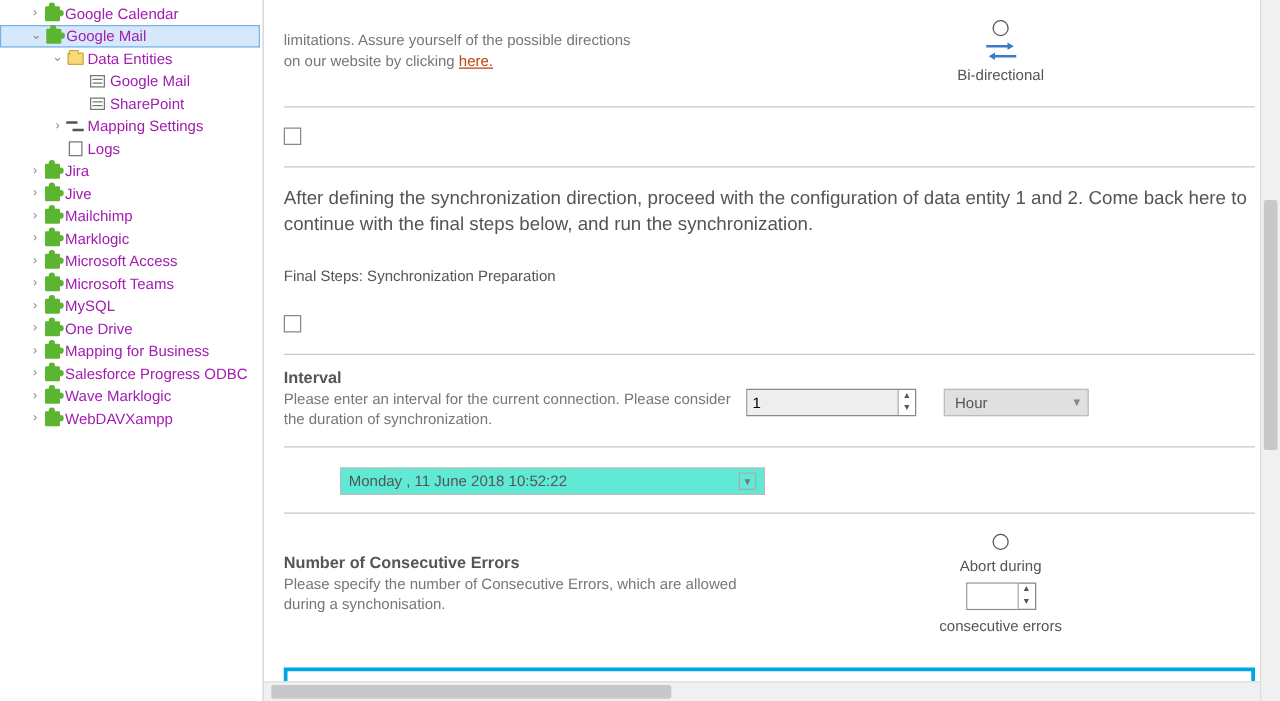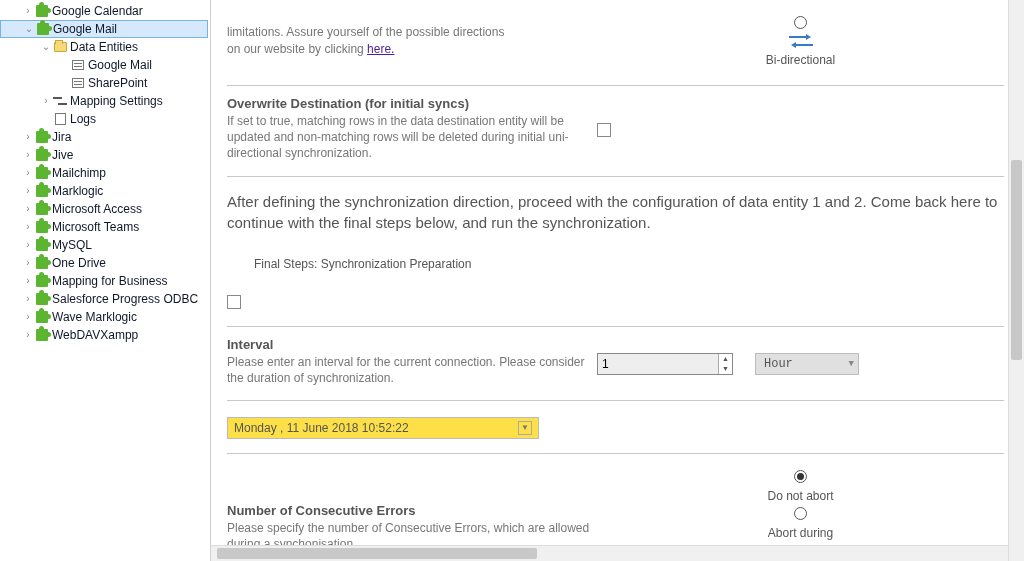--- a/index.html
+++ b/index.html
@@ -36,21 +36,21 @@
     line-height: 12px;
   }
   .chevron.none { visibility: hidden; }
   .ico {
     width: 16px; height: 16px;
     display: inline-flex;
     align-items: center;
     justify-content: center;
     margin-right: 2px;
   }
-  .tree-label { color: #0f172a; }
+  .tree-label { color: #a21caf; }
   .tree-row.selected {
     background: #d6e8fb;
     border: 1px solid #7ab3e2;
   }
   .ind1 { padding-left: 22px; }
   .ind2 { padding-left: 40px; }
   .ind3 { padding-left: 58px; }
   
   .puzzle {
     width: 12px; height: 12px;
@@ -100,55 +100,54 @@
     font-size: 13px;
     font-weight: bold;
     color: #555;
   }
   .section p {
     margin: 0;
     color: #777;
     line-height: 1.35;
     font-size: 12px;
   }
-  a.link { color: #4c1d95; text-decoration: underline; cursor: pointer; }
+  a.link { color: #c2410c; text-decoration: underline; cursor: pointer; }
   .checkbox {
     width: 14px; height: 14px; border: 1px solid #888; background: #fff; display:inline-block;
   }
   .radio-row { display:flex; align-items:center; gap:6px; margin-bottom:4px;flex-direction:column; }
   .radio { width:13px; height:13px; border:1px solid #555; border-radius:50%; display:inline-block; position:relative; }
   .radio.checked::after { content:""; width:7px; height:7px; background:#333; border-radius:50%; position:absolute; top:2px; left:2px; }
   .spinner {
     width: 56px; height: 22px; border: 1px solid #888; background:#fff; display:inline-flex;
   }
   .spinner input { border:none; width:40px; padding:0 4px; font-size:12px; }
   .spinner .btns { width:14px; display:flex; flex-direction:column; border-left:1px solid #aaa; }
   .spinner .btns div { flex:1; font-size:7px; text-align:center; line-height:9px; color:#555; }
   .spinner.wide { width: 136px; }
   .spinner.wide input { width: 120px; background:#eee; }
   .select {
-    width: 104px; height: 22px; background: #e0e0e0; border:1px solid #bbb; display:inline-flex; align-items:center; justify-content:space-between; padding:0 4px 0 8px; color:#555;font-family:Liberation Mono, monospace;
+    width: 116px; height: 22px; background: #e0e0e0; border:1px solid #bbb; display:inline-flex; align-items:center; justify-content:space-between; padding:0 4px 0 8px; color:#555;
   }
   .select .caret { font-size:9px; color:#888; }
   .dateinput {
-    height: 22px; border:1px solid #bbb; background:#fde047; display:inline-flex; align-items:center; padding:0 6px; gap:10px; width: 312px; justify-content: space-between; color:#555;
+    height: 22px; border:1px solid #bbb; background:#5eead4; display:inline-flex; align-items:center; padding:0 6px; gap:10px; width: 340px; justify-content: space-between; color:#555;margin-left:45px;
   }
   .calbtn { width:14px; height:14px; border:1px solid #aaa; display:flex; align-items:center; justify-content:center; font-size:8px; color:#777;}
   .controls-row { display:flex; align-items:center; gap:22px; }
   .info-para {
     color: #555;
     line-height: 1.4;
     font-size: 15px;
     padding: 14px 0 10px 0;
   }
   .subhead {
     color: #555;
     font-size: 12px;
     padding: 14px 0 8px 0;
-    margin-left: 27px;
   }
   .highlight-box {
     border: 3px solid #00a6e4;
     margin-top: 8px;
     padding: 10px 12px 12px 12px;
   }
   fieldset {
     border: 1px solid #c0c0c0;
     padding: 8px 10px 10px 10px;
     margin: 0;
@@ -337,24 +336,20 @@
         <span class="bi-arrows">
             <span class="ah1"></span>
             <span class="ah2"></span>
           </span>
         <span>Bi-directional</span>
       </div>
     </div>
   </div>
 
   <div class="section">
-    <div class="left">
-      <h3>Overwrite Destination (for initial syncs)</h3>
-      <p>If set to true, matching rows in the data destination entity will be updated and non-matching rows will be deleted during initial uni-directional synchronization.</p>
-    </div>
     <div class="right">
       <span class="checkbox"></span>
     </div>
   </div>
 
   <div class="info-para">After defining the synchronization direction, proceed with the configuration of data entity 1 and 2. Come back here to continue with the final steps below, and run the synchronization.</div>
   <div class="subhead">Final Steps: Synchronization Preparation</div>
 
   <div class="section">
     <div class="right">
@@ -390,24 +385,20 @@
       </span>
     </div>
   </div>
 
   <div class="section noborder">
     <div class="left">
       <h3>Number of Consecutive Errors</h3>
       <p>Please specify the number of Consecutive Errors, which are allowed during a synchonisation.</p>
     </div>
     <div class="right">
-      <div class="radio-row">
-        <span class="radio checked"></span>
-        <span>Do not abort</span>
-      </div>
       <div class="radio-row">
         <span class="radio"></span>
         <span>Abort during</span>
         <span class="spinner">
           <input style="">
           <span class="btns">
               <div>▲</div>
               <div>▼</div>
             </span>
         </span>

